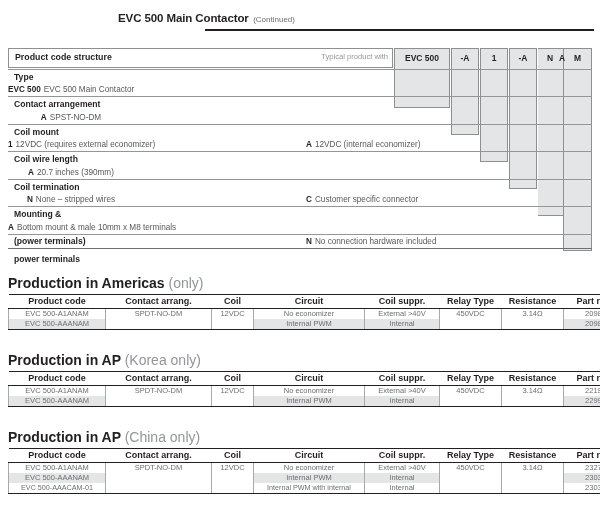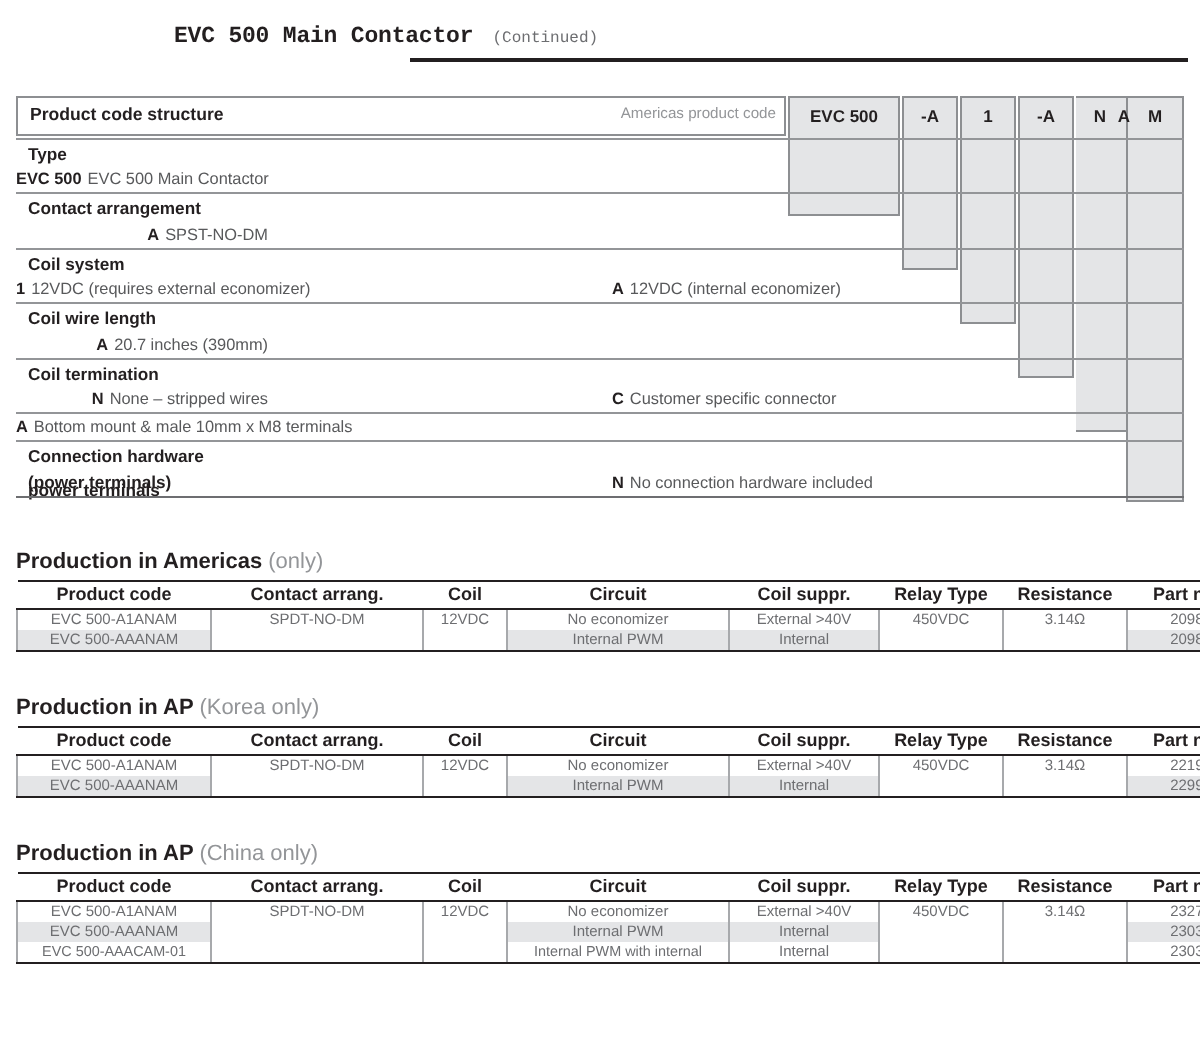--- a/index.html
+++ b/index.html
@@ -8,23 +8,22 @@
     width: 600px;
     height: 532px;
     background: #ffffff;
     font-family: "Liberation Sans", sans-serif;
     color: #231f20;
     overflow: hidden;
   }
 
   
   .page-header {
-    padding-left: 87px;
+    padding-left: 118px;
     padding-top: 8px;
-    font-family: Liberation Mono, monospace;
   }
   .page-header .title {
     font-size: 11.5px;
     font-weight: bold;
     color: #231f20;
     letter-spacing: -0.1px;
   }
   .page-header .continued {
     font-size: 8px;
     font-weight: normal;
@@ -89,21 +88,21 @@
     position: absolute;
     white-space: nowrap;
   }
   .opt .key {
     font-weight: bold;
     color: #231f20;
     margin-right: 3px;
   }
   .opt-a { left: 86px; }
   .opt-b { left: 298px; }
-  .opt-a.rt { left: 0; width: 126px; text-align: right; }
+  .opt-a.rt { left: 0; width: 126px; text-align: center; }
 
   .hr-line {
     position: relative;
     height: 1px;
     background: #939598;
     width: 100%;
   }
   .hr-line.thick { height: 1.5px; background: #6d6e71; }
 
   .typ-code {
@@ -125,21 +124,21 @@
     width: 385px;
     height: 20px;
     border: 1px solid #8d8f92;
     background: #fff;
     z-index: 4;
   }
 
   
   .prod-block { margin: 0 8px; width: 584px; }
   .prod-title {
-    font-size: 11px;
+    font-size: 14px;
     font-weight: bold;
     color: #231f20;
     margin-bottom: 3px;
   }
   .prod-title .sub {
     font-weight: normal;
     color: #939598;
   }
   table.prod {
     border-collapse: collapse;
@@ -188,21 +187,21 @@
   <div class="stair" style="left:386px; top:0px;  width:56px;  height:60px;"></div>
   <div class="stair" style="left:443px; top:0px;  width:28px;  height:87px;"></div>
   <div class="stair" style="left:472px; top:0px;  width:28px;  height:114px;"></div>
   <div class="stair" style="left:501px; top:0px;  width:28px;  height:141px;"></div>
   <div class="stair" style="left:530px; top:0px;  width:24px;  height:168px;"></div>
   <div class="stair" style="left:530px; top:0px;  width:48px;  height:168px; border-left:none;"></div>
   <div class="stair" style="left:555px; top:0px;  width:29px;  height:203px;"></div>
 
   <div class="pcs-head-box">
     <span class="pcs-title">Product code structure</span>
-    <span class="typ-code" style="right:4px;">Americas product code</span>
+    <span class="typ-code" style="right:4px;">Typical product with</span>
   </div>
 
   <div class="code-cap" style="left:386px; top:0;  width:56px;">EVC 500</div>
   <div class="code-cap" style="left:443px; top:0;  width:28px;">-A</div>
   <div class="code-cap" style="left:472px; top:0;  width:28px;">1</div>
   <div class="code-cap" style="left:501px; top:0;  width:28px;">-A</div>
   <div class="code-cap" style="left:530px; top:0;  width:24px;">N</div>
   <div class="code-cap" style="left:530px; top:0;  width:48px;">A</div>
   <div class="code-cap" style="left:555px; top:0;  width:29px;">M</div>
 
@@ -218,21 +217,21 @@
 
     <div class="hr-line"></div>
     <div class="sect-label">Contact arrangement</div>
     <div class="sect-row">
       <span class="opt opt-a rt">
         <span class="key">A</span><span>SPST-NO-DM</span>
       </span>
     </div>
 
     <div class="hr-line"></div>
-    <div class="sect-label">Coil system</div>
+    <div class="sect-label">Coil mount</div>
     <div class="sect-row">
       <span class="opt opt-a rt">
         <span class="key">1</span><span>12VDC (requires external economizer)</span>
       </span>
       <span class="opt opt-b">
         <span class="key">A</span><span>12VDC (internal economizer)</span>
       </span>
     </div>
 
     <div class="hr-line"></div>
@@ -248,29 +247,29 @@
     <div class="sect-row">
       <span class="opt opt-a rt">
         <span class="key">N</span><span>None – stripped wires</span>
       </span>
       <span class="opt opt-b">
         <span class="key">C</span><span>Customer specific connector</span>
       </span>
     </div>
 
     <div class="hr-line"></div>
+    <div class="sect-label">Mounting &amp;</div>
     <div class="sect-row">
       <span class="opt" style="left:6px; font-weight:bold; color:#231f20; font-size:8.6px;margin-top:32px;">power terminals</span>
       <span class="opt opt-a rt">
         <span class="key">A</span><span>Bottom mount &amp; male 10mm x M8 terminals</span>
       </span>
     </div>
 
     <div class="hr-line"></div>
-    <div class="sect-label">Connection hardware</div>
     <div class="sect-row">
       <span class="opt" style="left:6px; font-weight:bold; color:#231f20; font-size:8.6px;">(power terminals)</span>
       <span class="opt opt-b">
         <span class="key">N</span><span>No connection hardware included</span>
       </span>
     </div>
 
     <div class="hr-line thick"></div>
   </div>
 </div>

